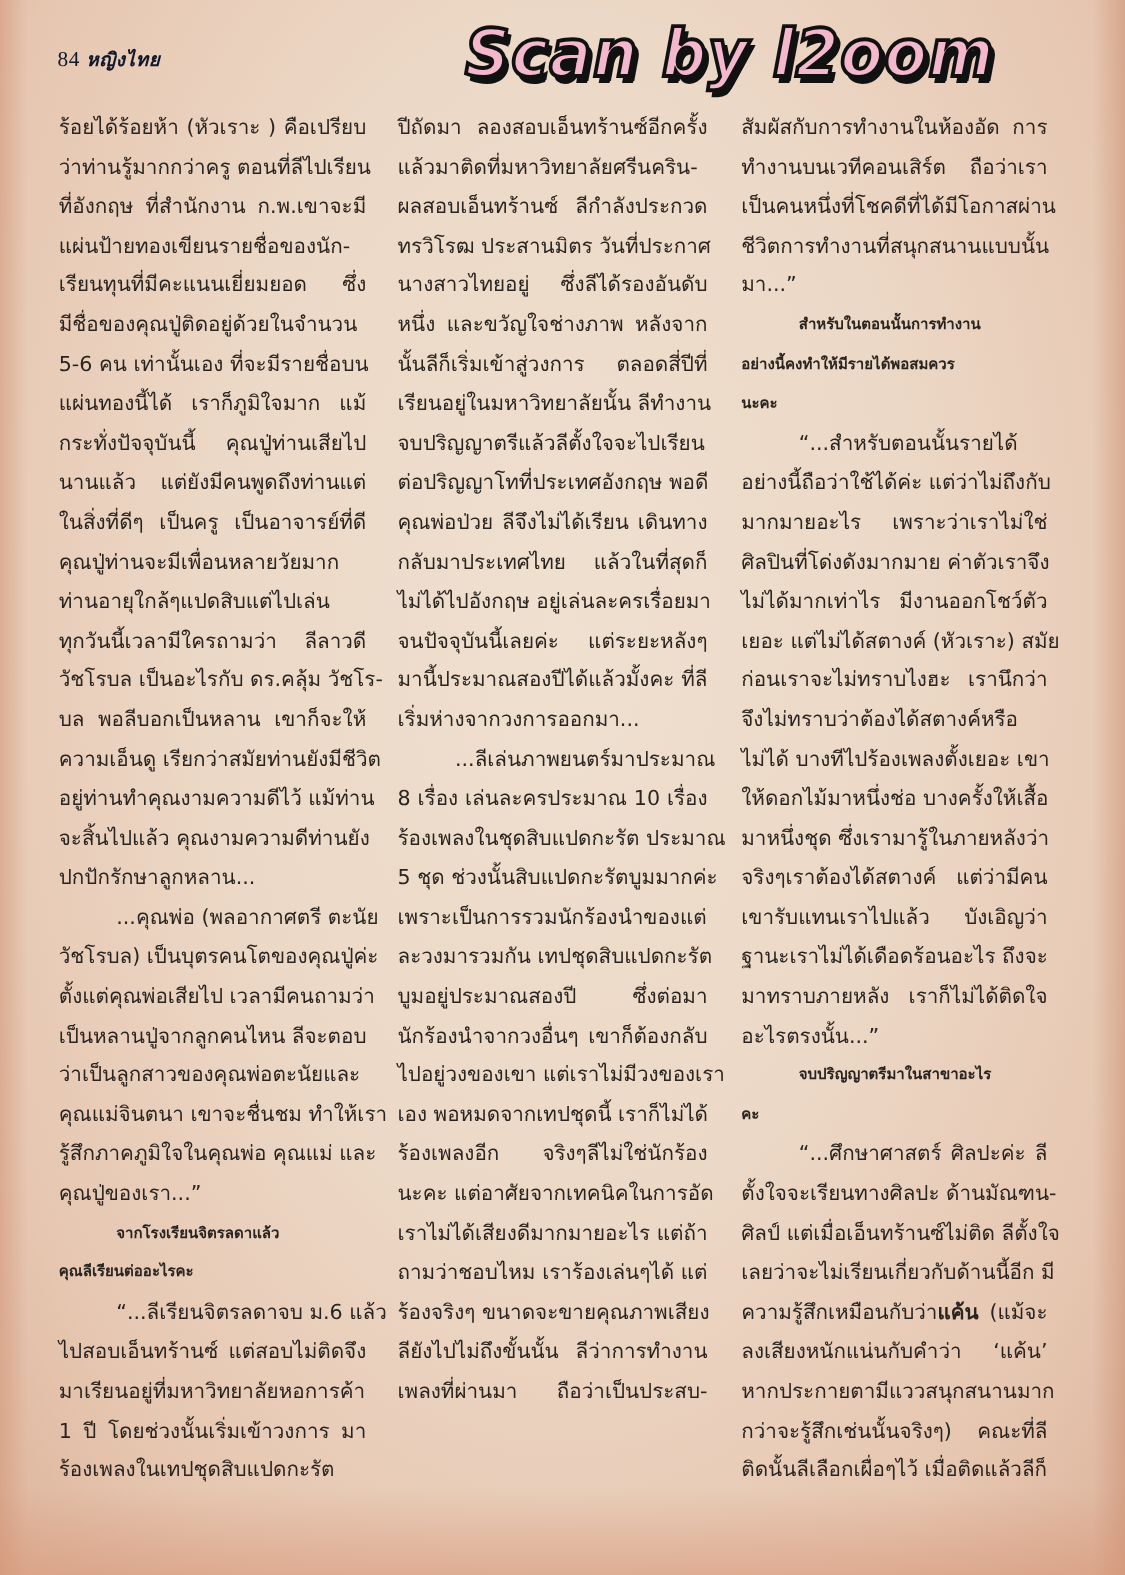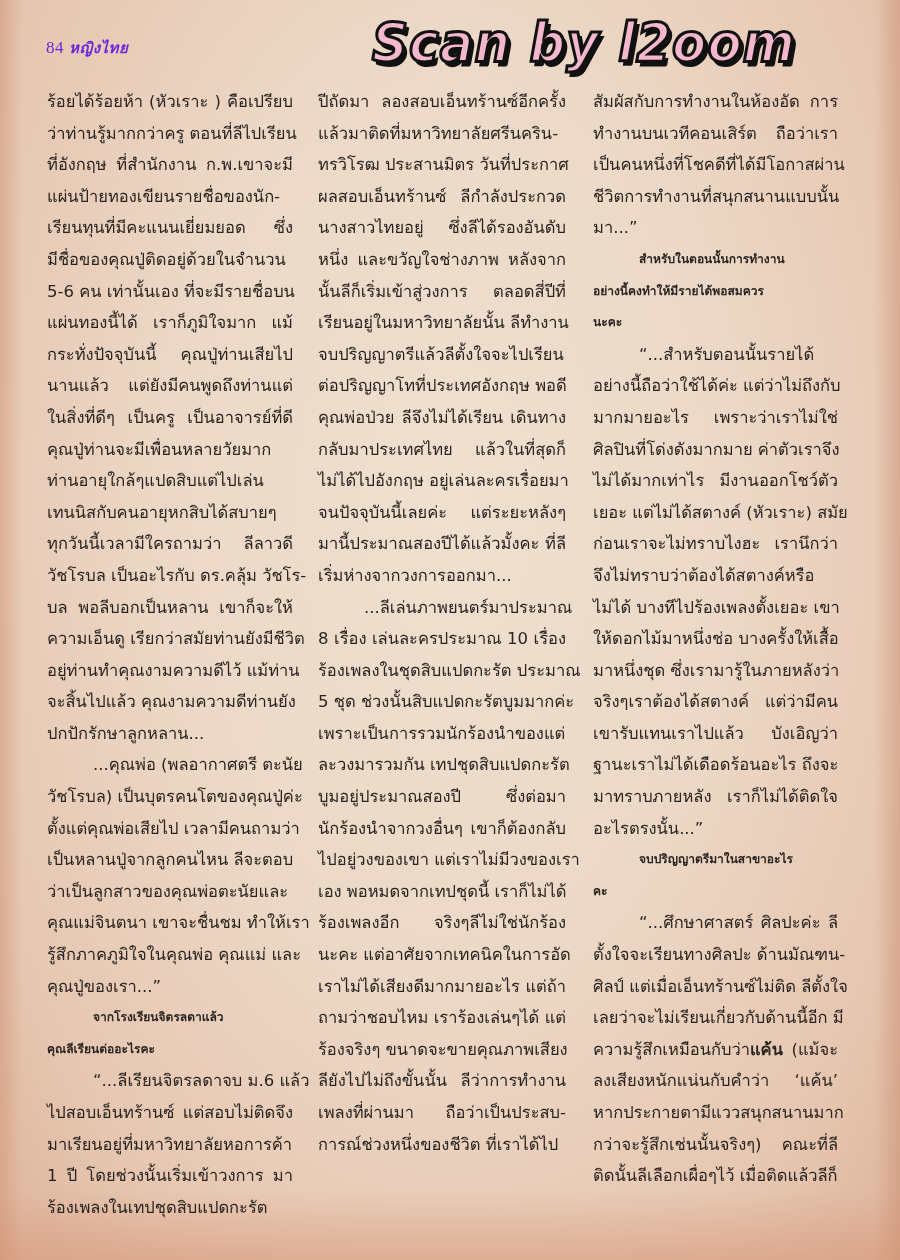--- a/index.html
+++ b/index.html
@@ -16,21 +16,21 @@
   .page-edge-right {
     position:absolute; right:0; top:0; width:26px; height:1260px;
     background: linear-gradient(270deg, rgba(200,140,110,0.5), rgba(200,140,110,0));
   }
   .page-edge-bottom {
     position:absolute; left:0; bottom:0; width:900px; height:70px;
     background: linear-gradient(0deg, rgba(215,150,120,0.55), rgba(215,150,120,0));
   }
   .folio {
     position:absolute; left:46px; top:36px;
-    font-family: "Liberation Serif", serif; font-size:17px; color:#6d28d9;
+    font-family: "Liberation Serif", serif; font-size:17px; color:#0f172a;
     letter-spacing:0.5px;
   }
   .folio .mag { font-style:italic; font-weight:bold; margin-left:5px; font-family:"DejaVu Sans", sans-serif; font-size:15px; }
   .watermark {
     position:absolute; left:372px; top:14px;
     font-family: "DejaVu Sans", sans-serif; font-weight:bold; font-size:50px;
     color:#f4b8cc; letter-spacing:1px;
     -webkit-text-stroke: 3px #111;
     text-shadow: 4px 4px 0 #111, 3px 5px 0 #111;
     font-style:italic;
@@ -71,21 +71,20 @@
     <div class="line">แผ่นป้ายทองเขียนรายชื่อของนัก-</div>
     <div class="line">เรียนทุนที่มีคะแนนเยี่ยมยอด ซึ่ง</div>
     <div class="line">มีชื่อของคุณปู่ติดอยู่ด้วยในจำนวน</div>
     <div class="line">5-6 คน เท่านั้นเอง ที่จะมีรายชื่อบน</div>
     <div class="line">แผ่นทองนี้ได้ เราก็ภูมิใจมาก แม้</div>
     <div class="line">กระทั่งปัจจุบันนี้ คุณปู่ท่านเสียไป</div>
     <div class="line">นานแล้ว แต่ยังมีคนพูดถึงท่านแต่</div>
     <div class="line">ในสิ่งที่ดีๆ เป็นครู เป็นอาจารย์ที่ดี</div>
     <div class="line">คุณปู่ท่านจะมีเพื่อนหลายวัยมาก</div>
     <div class="line">ท่านอายุใกล้ๆแปดสิบแต่ไปเล่น</div>
-    <div class="line">เทนนิสกับคนอายุหกสิบได้สบายๆ</div>
     <div class="line">ทุกวันนี้เวลามีใครถามว่า ลีลาวดี</div>
     <div class="line">วัชโรบล เป็นอะไรกับ ดร.คลุ้ม วัชโร-</div>
     <div class="line">บล พอลีบอกเป็นหลาน เขาก็จะให้</div>
     <div class="line">ความเอ็นดู เรียกว่าสมัยท่านยังมีชีวิต</div>
     <div class="line">อยู่ท่านทำคุณงามความดีไว้ แม้ท่าน</div>
     <div class="line">จะสิ้นไปแล้ว คุณงามความดีท่านยัง</div>
     <div class="line last">ปกปักรักษาลูกหลาน...</div>
     <div class="line indent">...คุณพ่อ (พลอากาศตรี ตะนัย</div>
     <div class="line">วัชโรบล) เป็นบุตรคนโตของคุณปู่ค่ะ</div>
     <div class="line">ตั้งแต่คุณพ่อเสียไป เวลามีคนถามว่า</div>
@@ -98,22 +97,22 @@
     <div class="line last head">คุณลีเรียนต่ออะไรคะ</div>
     <div class="line indent">“...ลีเรียนจิตรลดาจบ ม.6 แล้ว</div>
     <div class="line">ไปสอบเอ็นทร้านซ์ แต่สอบไม่ติดจึง</div>
     <div class="line">มาเรียนอยู่ที่มหาวิทยาลัยหอการค้า</div>
     <div class="line">1 ปี โดยช่วงนั้นเริ่มเข้าวงการ มา</div>
     <div class="line last">ร้องเพลงในเทปชุดสิบแปดกะรัต</div>
   </div>
 <div class="col col2">
     <div class="line">ปีถัดมา ลองสอบเอ็นทร้านซ์อีกครั้ง</div>
     <div class="line">แล้วมาติดที่มหาวิทยาลัยศรีนคริน-</div>
+    <div class="line">ผลสอบเอ็นทร้านซ์ ลีกำลังประกวด</div>
     <div class="line">ทรวิโรฒ ประสานมิตร วันที่ประกาศ</div>
-    <div class="line">ผลสอบเอ็นทร้านซ์ ลีกำลังประกวด</div>
     <div class="line">นางสาวไทยอยู่ ซึ่งลีได้รองอันดับ</div>
     <div class="line">หนึ่ง และขวัญใจช่างภาพ หลังจาก</div>
     <div class="line">นั้นลีก็เริ่มเข้าสู่วงการ ตลอดสี่ปีที่</div>
     <div class="line">เรียนอยู่ในมหาวิทยาลัยนั้น ลีทำงาน</div>
     <div class="line">จบปริญญาตรีแล้วลีตั้งใจจะไปเรียน</div>
     <div class="line">ต่อปริญญาโทที่ประเทศอังกฤษ พอดี</div>
     <div class="line">คุณพ่อป่วย ลีจึงไม่ได้เรียน เดินทาง</div>
     <div class="line">กลับมาประเทศไทย แล้วในที่สุดก็</div>
     <div class="line">ไม่ได้ไปอังกฤษ อยู่เล่นละครเรื่อยมา</div>
     <div class="line">จนปัจจุบันนี้เลยค่ะ แต่ระยะหลังๆ</div>
@@ -129,21 +128,20 @@
     <div class="line">นักร้องนำจากวงอื่นๆ เขาก็ต้องกลับ</div>
     <div class="line">ไปอยู่วงของเขา แต่เราไม่มีวงของเรา</div>
     <div class="line">เอง พอหมดจากเทปชุดนี้ เราก็ไม่ได้</div>
     <div class="line">ร้องเพลงอีก จริงๆลีไม่ใช่นักร้อง</div>
     <div class="line">นะคะ แต่อาศัยจากเทคนิคในการอัด</div>
     <div class="line">เราไม่ได้เสียงดีมากมายอะไร แต่ถ้า</div>
     <div class="line">ถามว่าชอบไหม เราร้องเล่นๆได้ แต่</div>
     <div class="line">ร้องจริงๆ ขนาดจะขายคุณภาพเสียง</div>
     <div class="line">ลียังไปไม่ถึงขั้นนั้น ลีว่าการทำงาน</div>
     <div class="line">เพลงที่ผ่านมา ถือว่าเป็นประสบ-</div>
-    <div class="line last">การณ์ช่วงหนึ่งของชีวิต ที่เราได้ไป</div>
   </div>
 <div class="col col3">
     <div class="line">สัมผัสกับการทำงานในห้องอัด การ</div>
     <div class="line">ทำงานบนเวทีคอนเสิร์ต ถือว่าเรา</div>
     <div class="line">เป็นคนหนึ่งที่โชคดีที่ได้มีโอกาสผ่าน</div>
     <div class="line">ชีวิตการทำงานที่สนุกสนานแบบนั้น</div>
     <div class="line last">มา...”</div>
     <div class="line indent head">สำหรับในตอนนั้นการทำงาน</div>
     <div class="line head">อย่างนี้คงทำให้มีรายได้พอสมควร</div>
     <div class="line last head">นะคะ</div>

